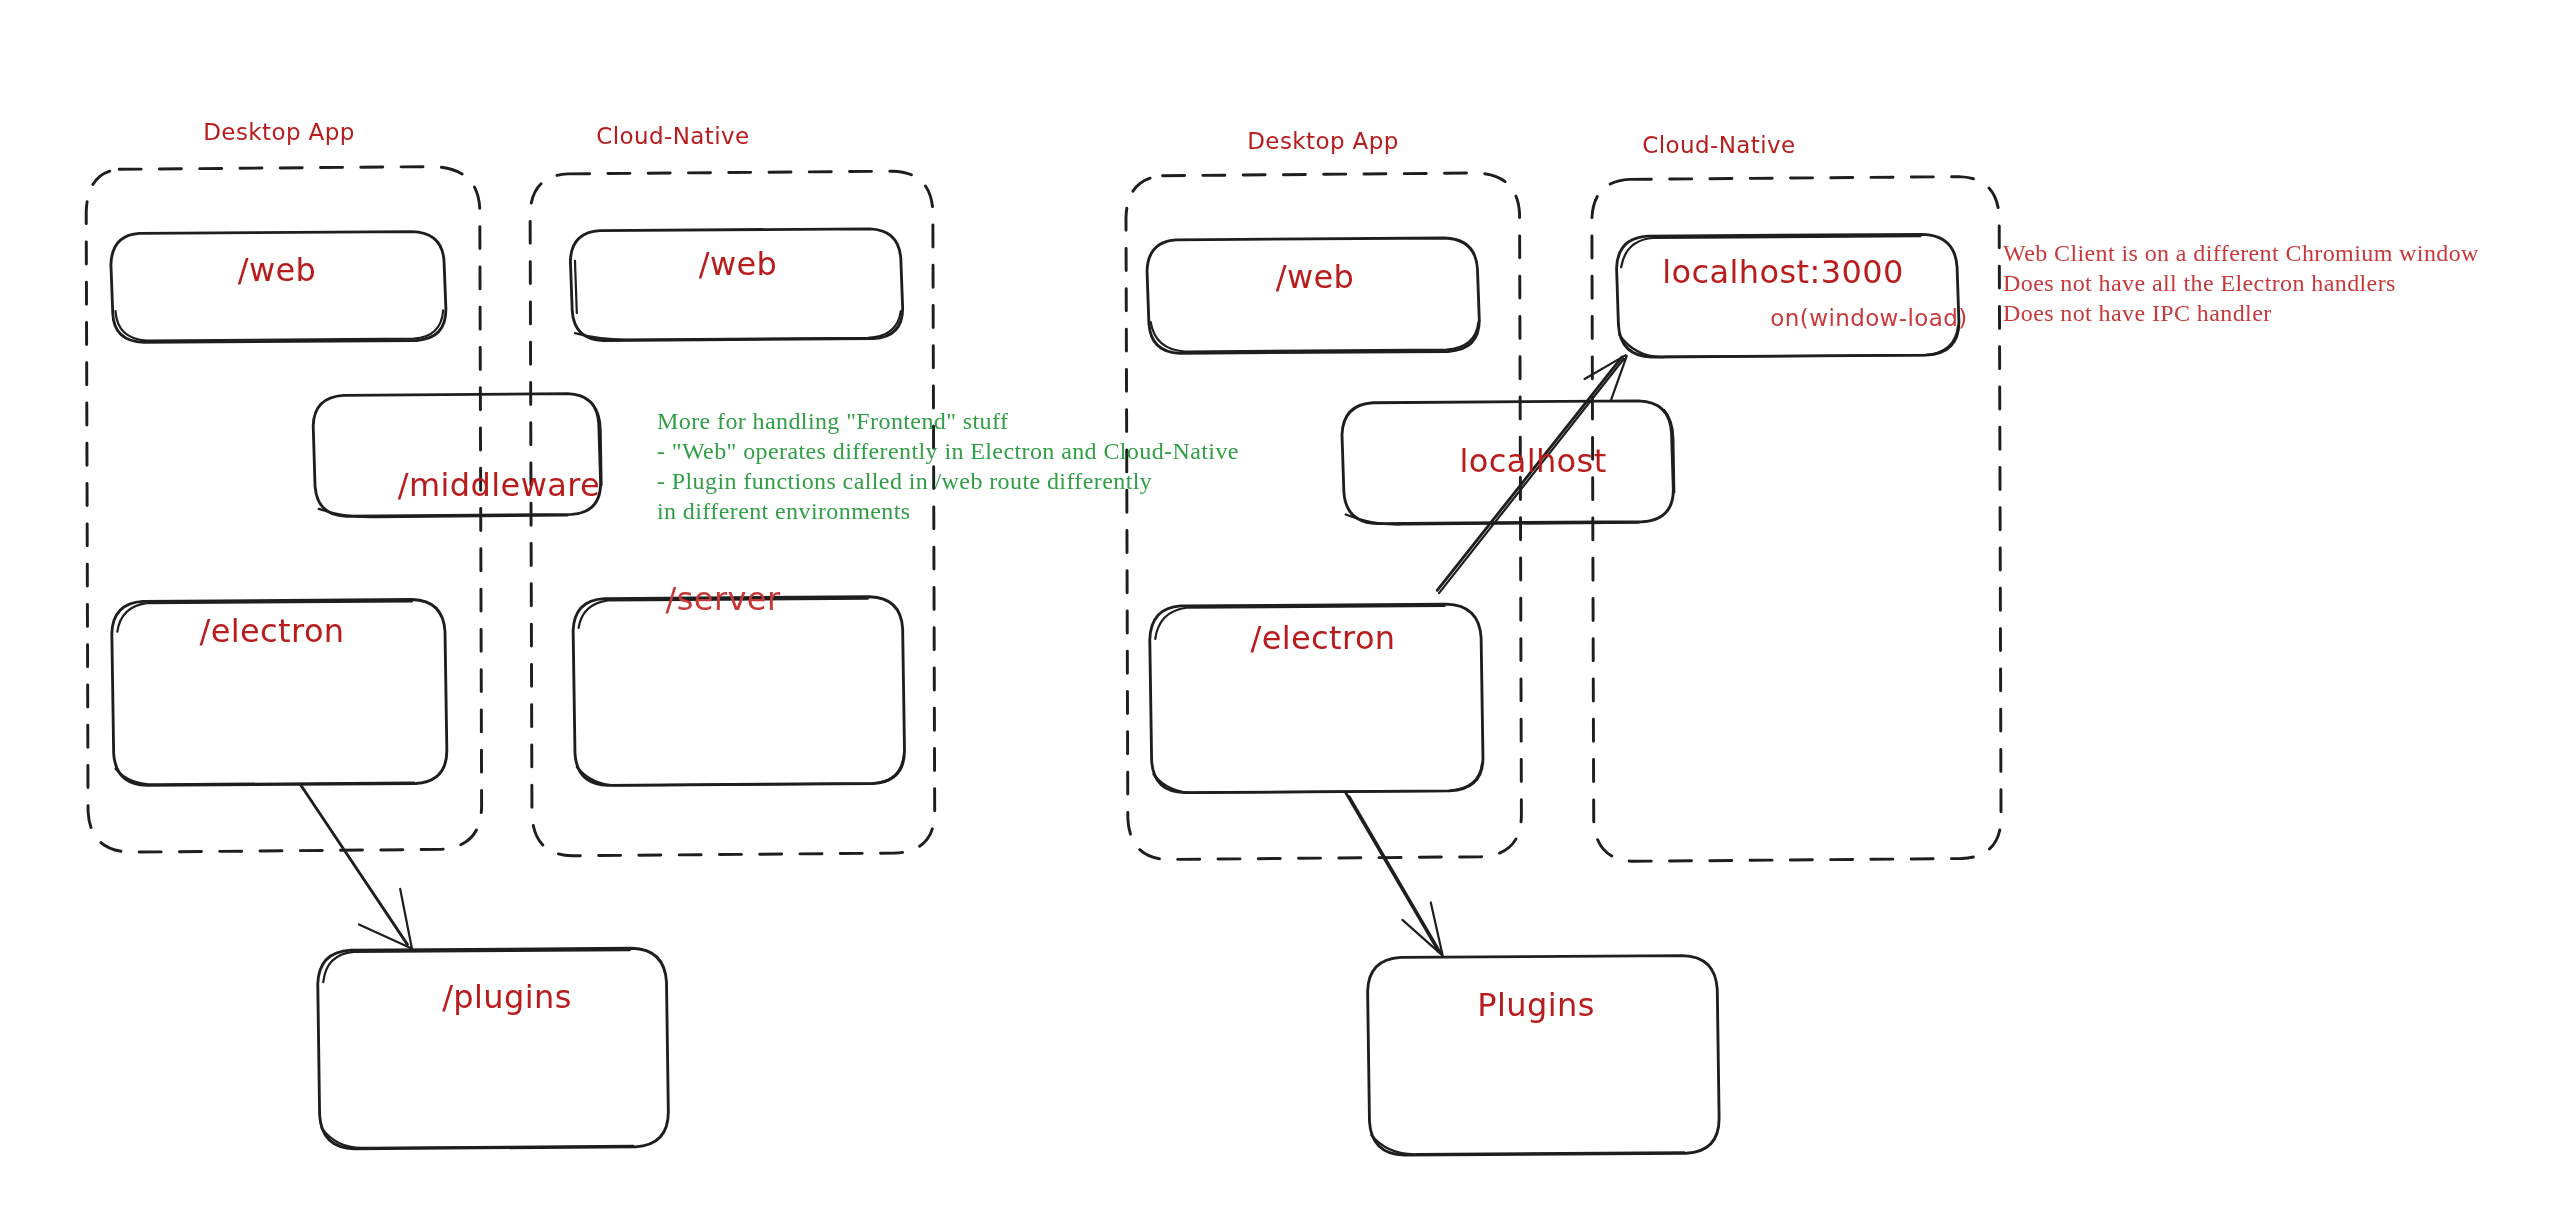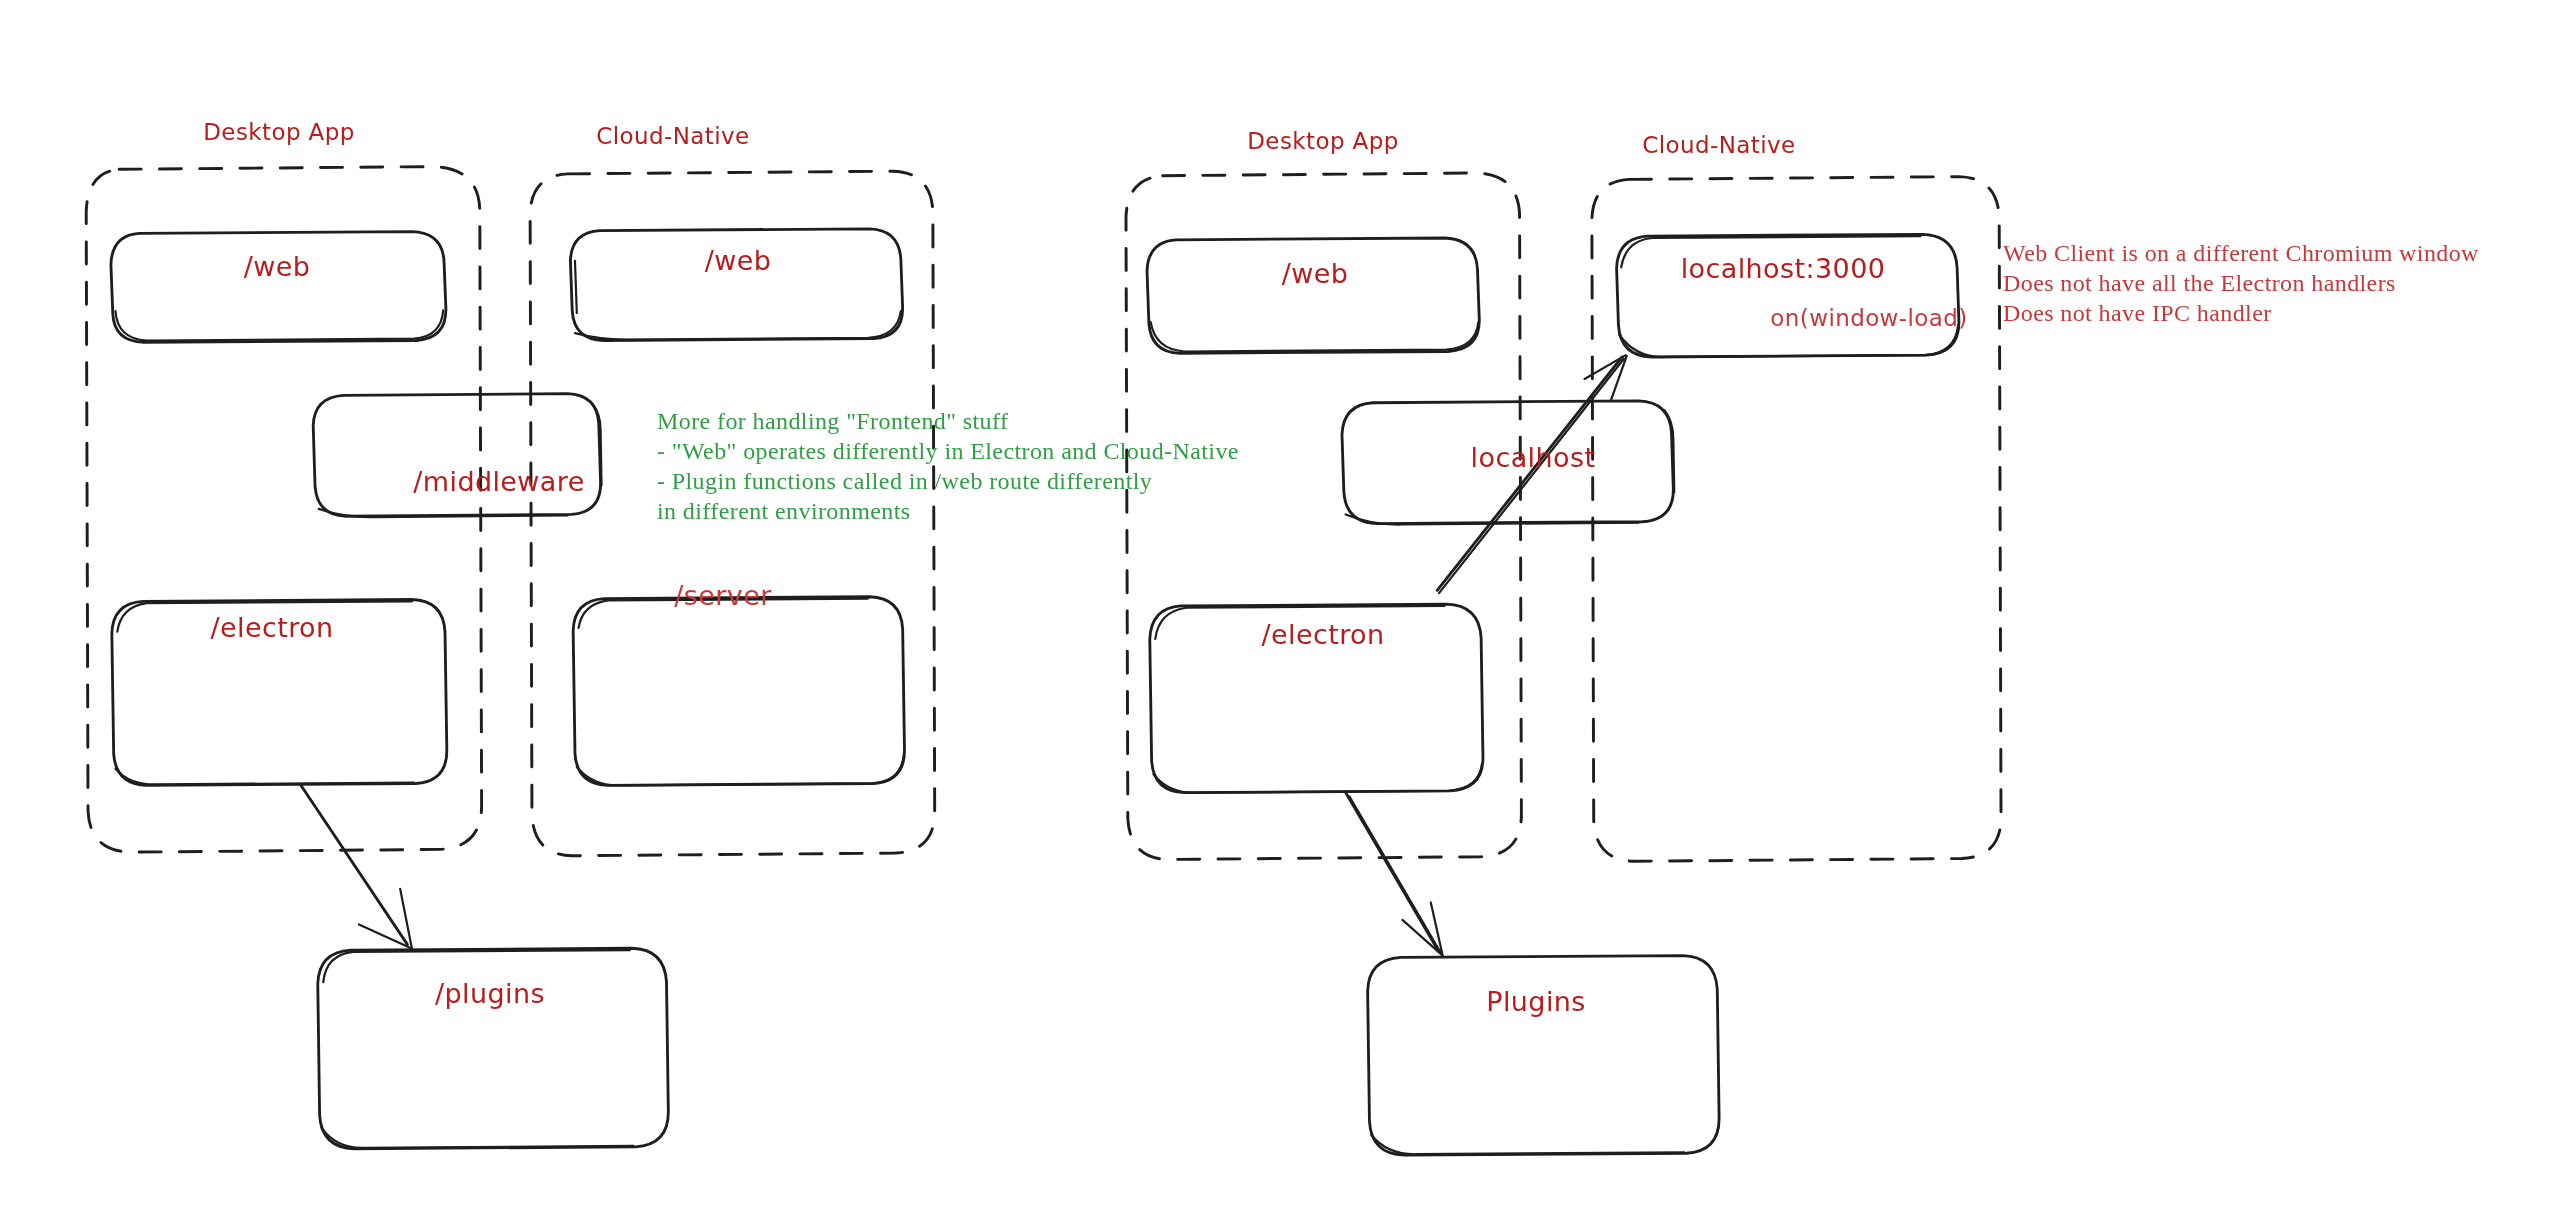--- a/index.html
+++ b/index.html
@@ -32,21 +32,21 @@
     letter-spacing: 0.4px;
   }
 
   .group-title {
     font-size: 23px;
     text-align: center;
     transform: translateX(-50%);
   }
 
   .node-label {
-    font-size: 27px;
+    font-size: 32px;
     text-align: center;
     transform: translateX(-50%);
   }
 
   .node-sub {
     font-size: 23px;
     text-align: center;
     transform: translateX(-50%);
   }
 
@@ -164,21 +164,21 @@
 </svg>
 
 <div class="lbl group-title" style="left:279px; top:119px;">Desktop App</div>
 <div class="lbl group-title" style="left:673px; top:123px;">Cloud-Native</div>
 
 <div class="lbl node-label" style="left:277px; top:251px;">/web</div>
 <div class="lbl node-label" style="left:738px; top:245px;">/web</div>
 <div class="lbl node-label" style="left:499px; top:429px;margin-top:37px;">/middleware</div>
 <div class="lbl node-label" style="left:272px; top:612px;">/electron</div>
 <div class="lbl node-label txt-red" style="left:723px; top:580px;">/server</div>
-<div class="lbl node-label" style="left:490px; top:978px;">/plugins</div>
+<div class="lbl node-label" style="left:507px; top:978px;">/plugins</div>
 
 <div class="lbl note note-green" style="left:657px; top:406px;">More for handling "Frontend" stuff
 - "Web" operates differently in Electron and Cloud-Native
 - Plugin functions called in /web route differently
 in different environments</div>
 
 <div class="lbl group-title" style="left:1323px; top:128px;">Desktop App</div>
 <div class="lbl group-title" style="left:1719px; top:132px;">Cloud-Native</div>
 
 <div class="lbl node-label" style="left:1315px; top:258px;">/web</div>

